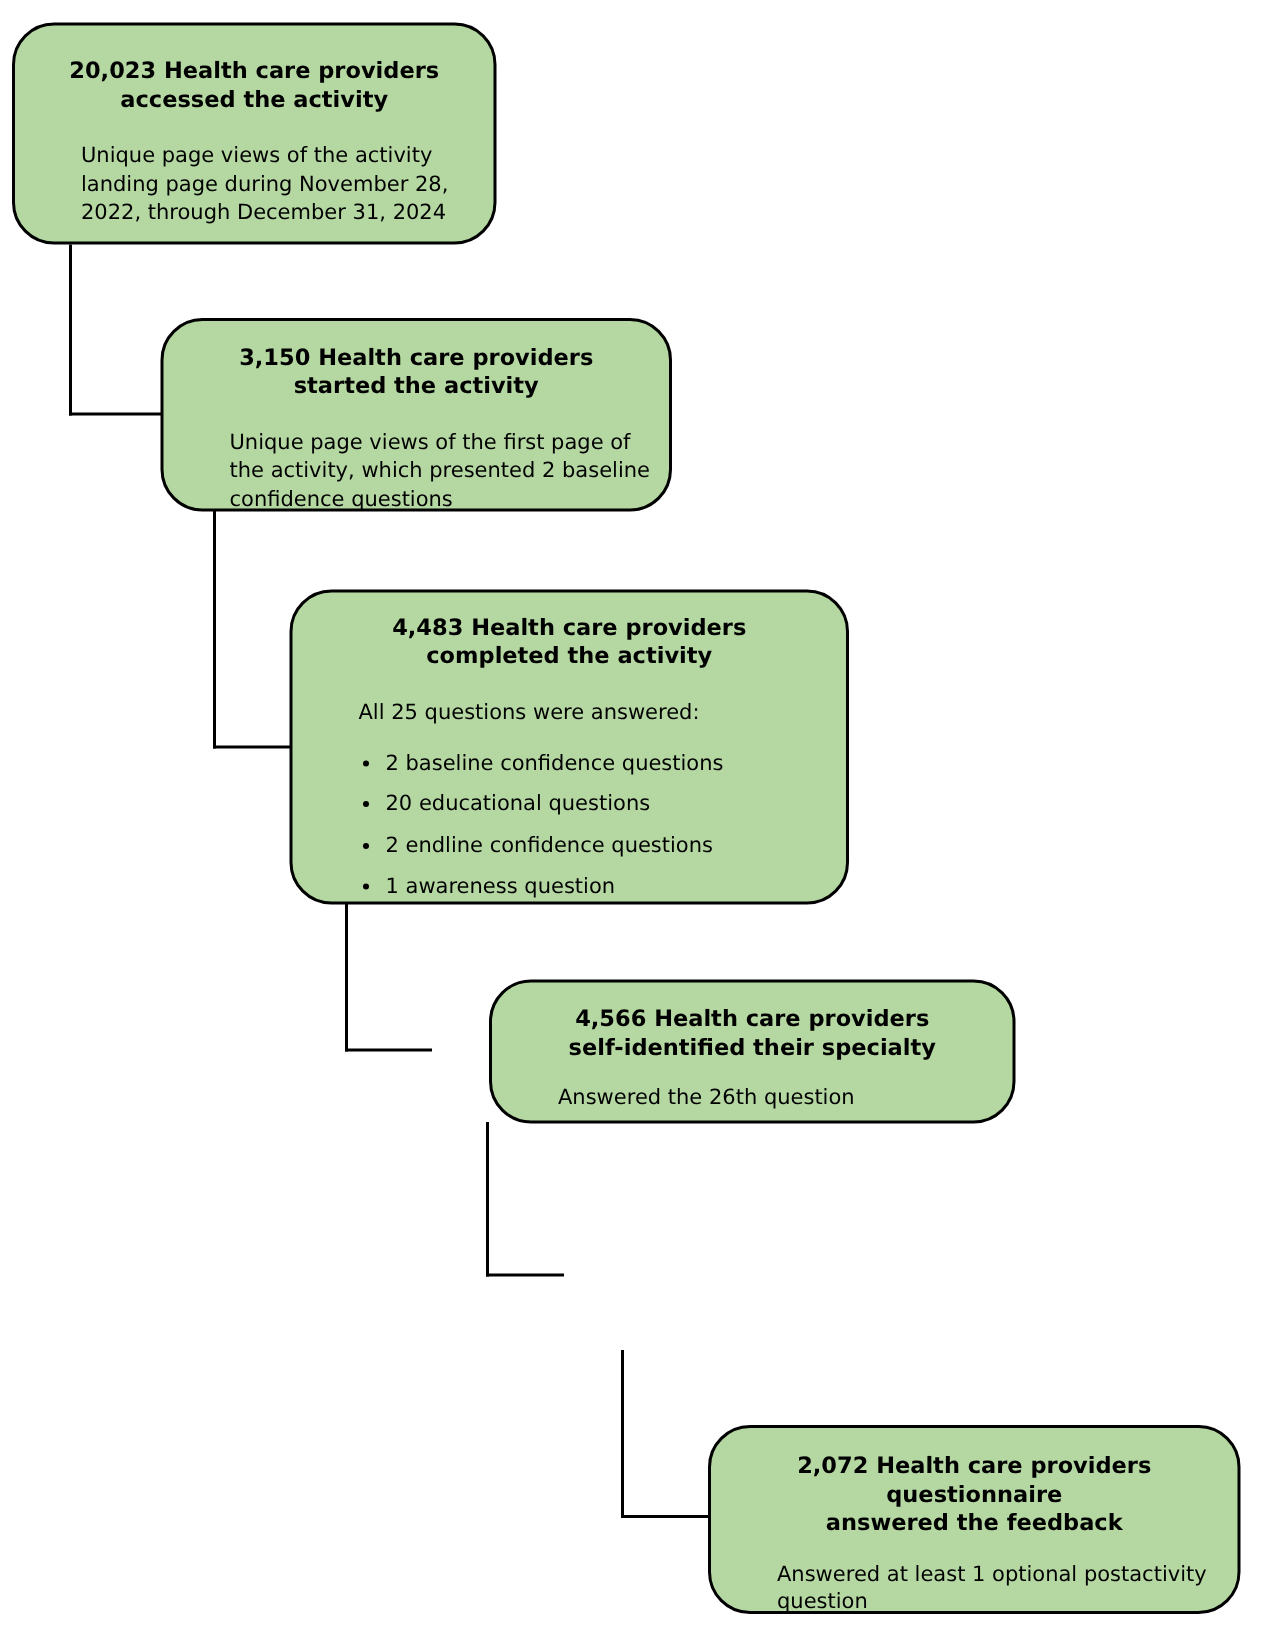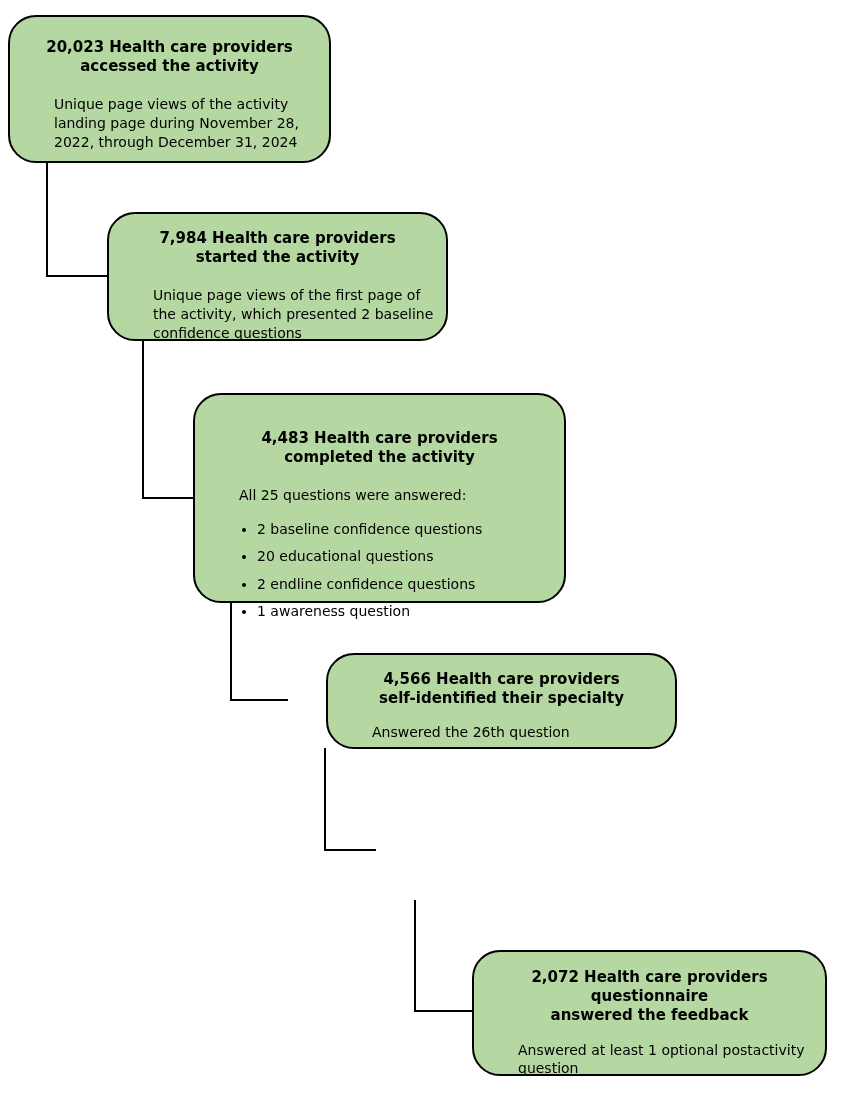--- a/index.html
+++ b/index.html
@@ -67,27 +67,27 @@
   <section class="flow-box" style="left:8px; top:15px; width:323px; height:148px; padding-top:15px;">
     <h2 class="box-title">
       <span>20,023 Health care providers</span>
       <span>accessed the activity</span>
     </h2>
     <p class="box-body">Unique page views of the activity landing page during November 28, 2022, through December 31, 2024</p>
   </section>
 
   <section class="flow-box" style="left:107px; top:212px; width:341px; height:129px; padding-top:9px;">
     <h2 class="box-title">
-      <span>7,984 Health care providers</span>
+      <span>3,150 Health care providers</span>
       <span>started the activity</span>
     </h2>
     <p class="box-body">Unique page views of the first page of the activity, which presented 2 baseline confidence questions</p>
   </section>
 
-  <section class="flow-box" style="left:193px; top:393px; width:373px; height:210px; padding-top:28px;">
+  <section class="flow-box" style="left:193px; top:393px; width:373px; height:210px; padding-top:8px;">
     <h2 class="box-title">
       <span>4,483 Health care providers</span>
       <span>completed the activity</span>
     </h2>
     <p class="box-body">All 25 questions were answered:</p>
     <ul class="bullet-list">
       <li>2 baseline confidence questions</li>
       <li>20 educational questions</li>
       <li>2 endline confidence questions</li>
       <li>1 awareness question</li>

